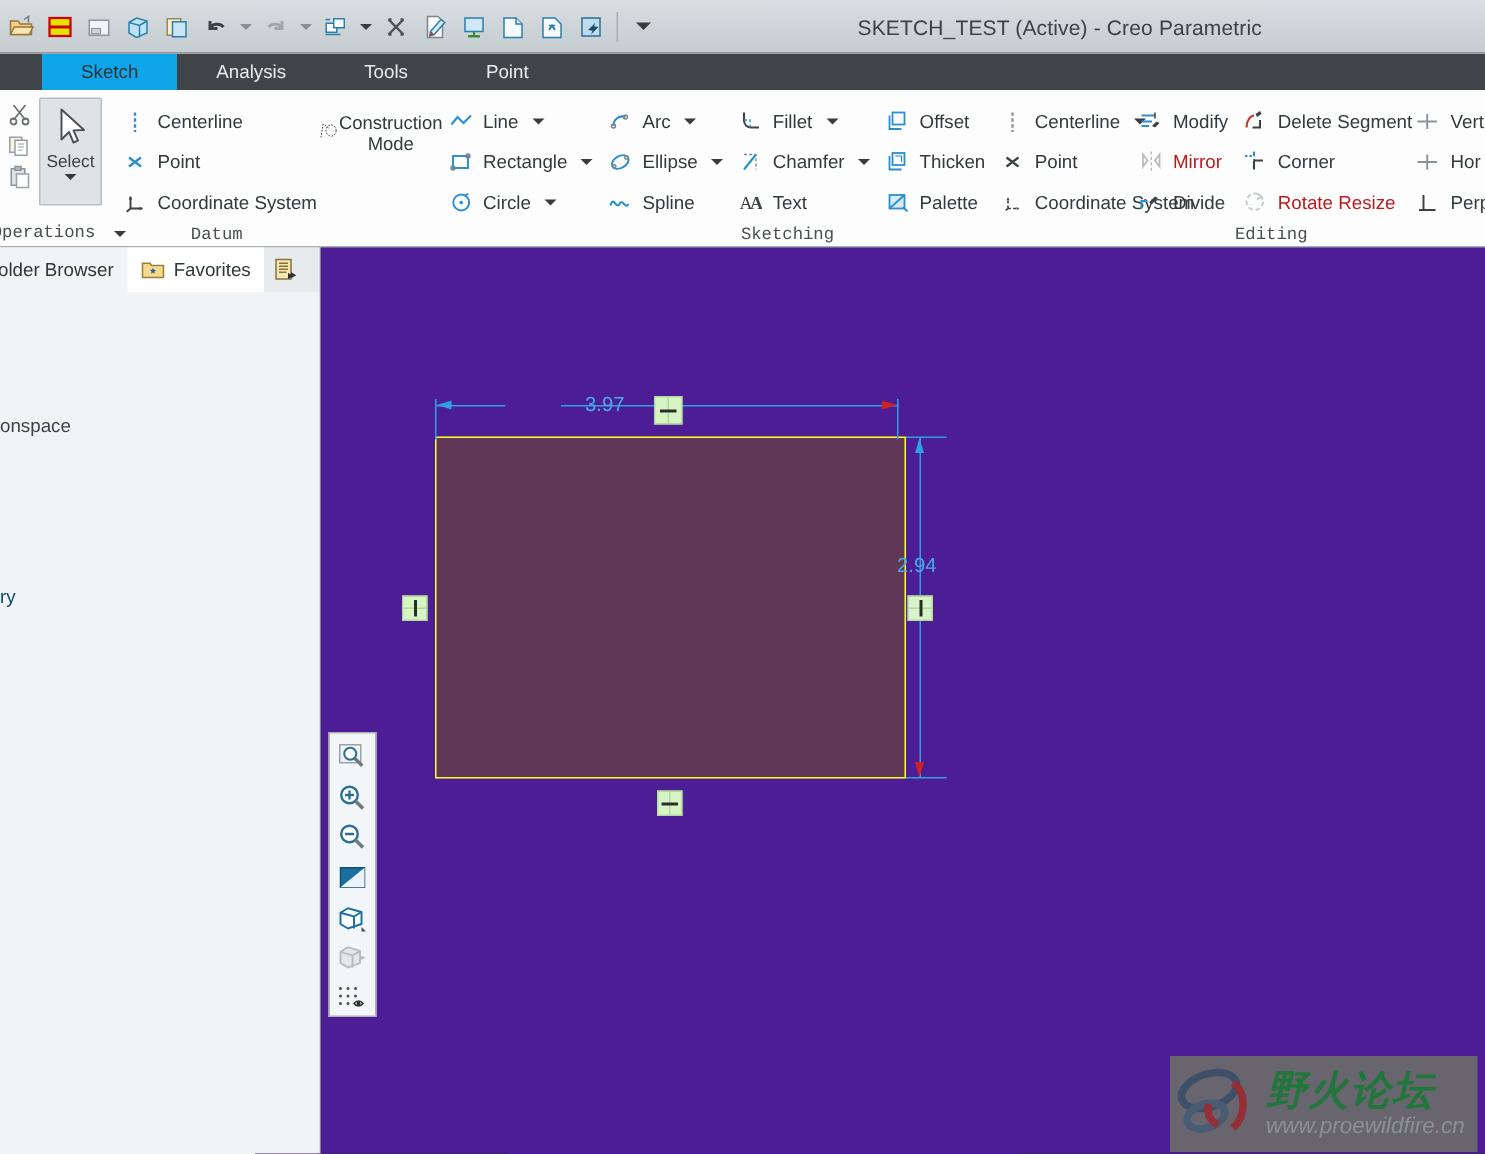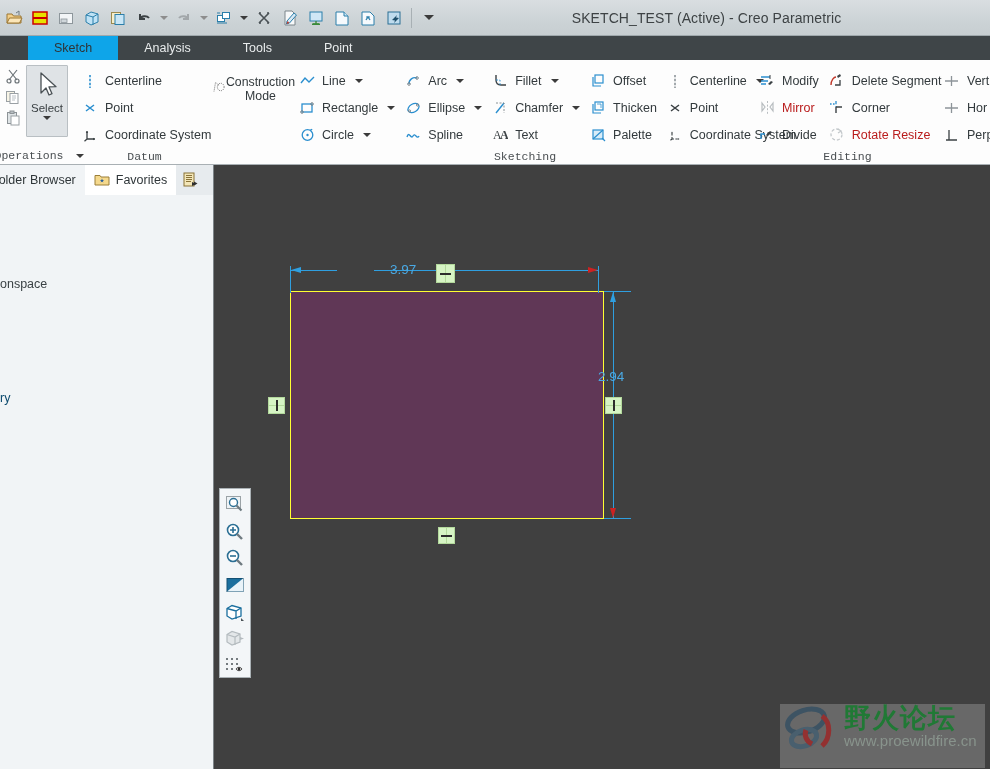--- a/index.html
+++ b/index.html
@@ -113,21 +113,21 @@
   }
   .ntab.active { background:#f1f4f6; }
   .ntab.inactive { background:#ffffff; }
   #nav-tool-btn { display:flex; align-items:center; padding:0 6px; }
   #nav-body { position:relative; height:574px; background:#f1f4f6; }
   .nav-entry { position:absolute; font-size:12.5px; color:#3b4245; white-space:nowrap; }
 
   
   #graphics {
     position:absolute; left:214px; top:165px; width:776px; height:604px;
-    background:#404040; overflow:hidden;
+    background:#4c1d95; overflow:hidden;
   }
 
   #sk-rect {
     position:absolute; left:76px; top:126px; width:314px; height:228px;
     background:#603756; border:1.5px solid #ffff32;
   }
 
   
   .dimline { position:absolute; background:#2f9fe0; }
   .dimtext { position:absolute; color:#4aa9e4; font-size:13.5px; font-family:"Liberation Sans", sans-serif; }
@@ -147,21 +147,21 @@
     position:absolute; left:5px; top:323px; width:32px; height:190px;
     background:#f3f6f8; border:1px solid #aab1b5;
     display:flex; flex-direction:column; align-items:center; padding-top:4px; gap:3px;
   }
   .vbtn { width:26px; height:24px; display:flex; align-items:center; justify-content:center; position:relative; }
 
   
   #watermark {
     position:absolute; left:566px; top:539px; width:205px; height:64px;
     background:#6c6c6c; opacity:0.92;
-    display:flex; align-items:flex-start; padding-left:4px;
+    display:flex; align-items:center; padding-left:4px;font-style:italic;
   }
   #wm-text { display:flex; flex-direction:column; justify-content:center; margin-left:2px; }
   #wm-cn { color:#1e7e35; font-size:27px; font-weight:bold; line-height:28px; letter-spacing:1px;
            font-family:"DejaVu Sans", sans-serif; }
   #wm-url { color:#8f9b93; font-size:15px; line-height:17px; font-family:"Liberation Sans", sans-serif; }
 
   .nowrap { white-space:nowrap; }
 </style>
 </head>
 <body>

